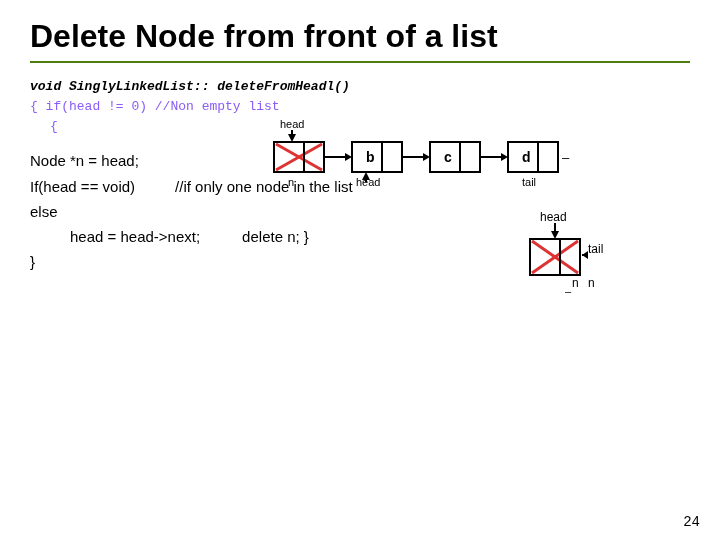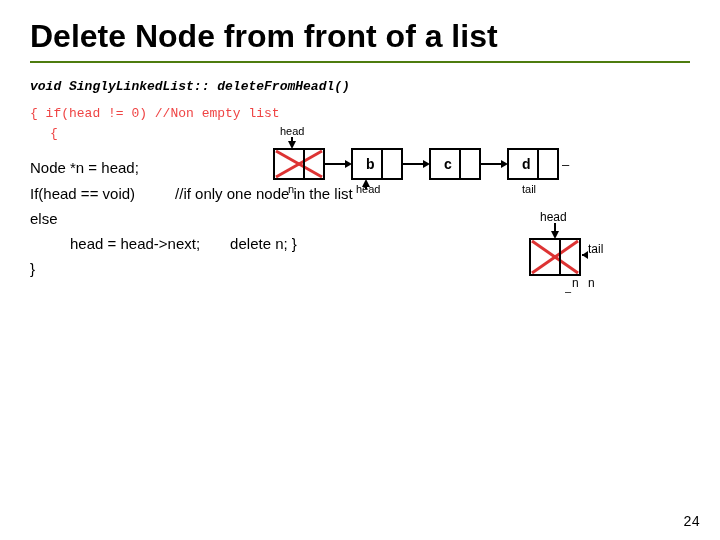--- a/index.html
+++ b/index.html
@@ -28,27 +28,27 @@
       padding-bottom: 6px;
     }
 
     .code-block {
       font-family: 'Courier New', monospace;
       font-size: 13px;
       font-style: italic;
       font-weight: bold;
       color: #000;
       line-height: 1.5;
-      margin-bottom: 7px;
+      margin-bottom: 0;
     }
 
     .code-normal {
       font-family: 'Courier New', monospace;
       font-size: 13px;
-      color: #ef4444;
+      color: #8b5cf6;
       line-height: 1.6;
     }
 
     .main-content {
       position: relative;
     }
 
     .line {
       display: flex;
       align-items: flex-end;
@@ -110,21 +110,21 @@
     </div>
 
     <div style="display:flex; align-items:baseline; gap:40px; margin-top:4px;">
       <span class="text-large">If(head == void)</span>
       <span class="text-large text-comment" style="color:#000;">//if only one node in the list</span>
     </div>
 
 
     <div class="line text-large" style="margin-top:4px;">  else</div>
 
-    <div style="display:flex; align-items:baseline; gap: 30px; margin-top:4px;">
+    <div style="display:flex; align-items:baseline; gap: 42px; margin-top:4px;">
       <span class="text-large indent2">      head = head-&gt;next;</span>
       <span class="text-large">  delete n; }</span>
     </div>
 
     <div class="line text-large" style="margin-top:4px;">}</div>
 
     <div class="svg-top-diagram">
       <svg width="130" height="110">
 
         <text x="30" y="14" font-size="12" font-family="Arial">head</text>

